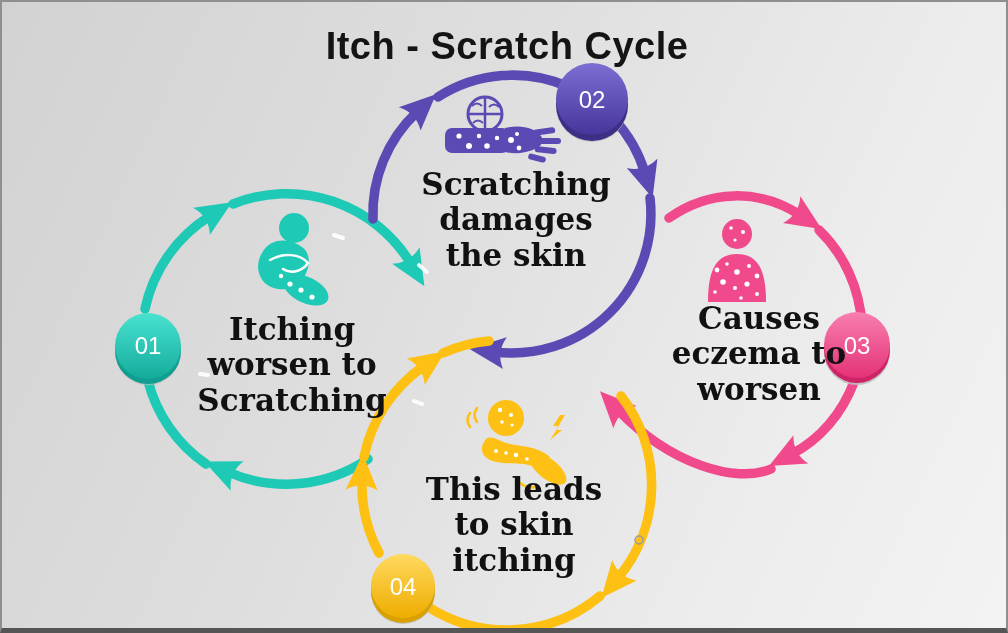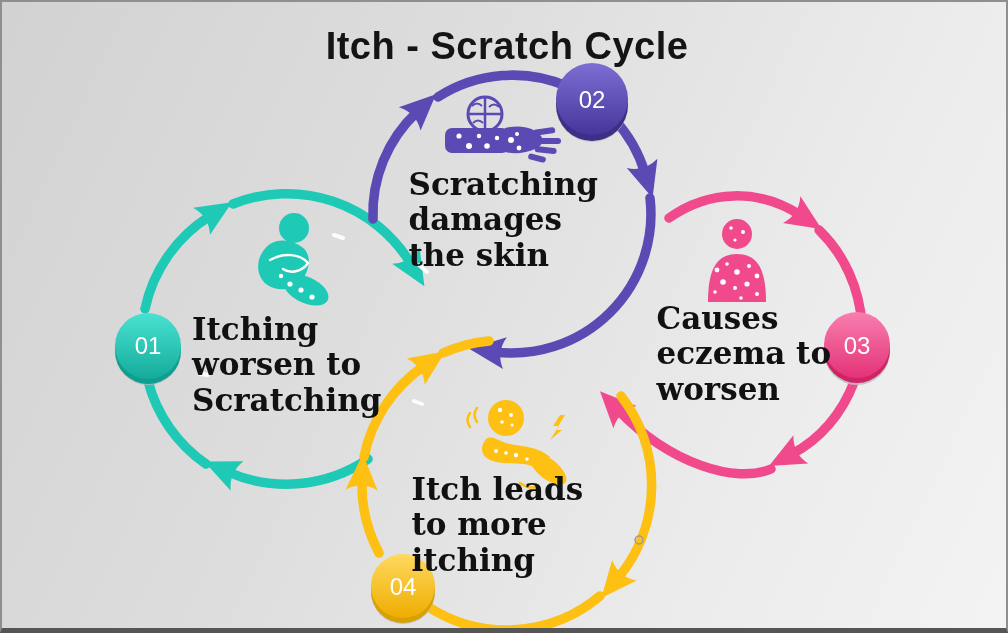--- a/index.html
+++ b/index.html
@@ -18,21 +18,21 @@
     position:absolute;left:505px;top:44px;
     transform:translate(-50%,-50%);
     font-family:"Liberation Sans",sans-serif;
     font-weight:bold;font-size:38px;letter-spacing:.5px;
     color:#141414;white-space:nowrap;text-align:center;
   }
   .label{
     position:absolute;transform:translate(-50%,-50%);
     font-family:"DejaVu Serif","Liberation Serif",serif;
     font-weight:bold;font-size:31px;line-height:1.14;
-    color:#111;
+    color:#111;text-align:center;
   }
   .label.l1{left:290px;top:363px;width:200px;}
   .label.l2{left:514px;top:218px;width:215px;}
   .label.l3{left:757px;top:352px;width:205px;}
   .label.l4{left:512px;top:523px;width:205px;}
   .badge-num{
     font-family:"Liberation Sans",sans-serif;
     font-size:24px;fill:#ffffff;
   }
 </style>
@@ -215,15 +215,15 @@
       <circle cx="401" cy="589" r="32" fill="#d9a100"></circle>
       <circle cx="401" cy="584" r="32" fill="url(#gradYellow)"></circle>
       <text class="badge-num" x="401" y="585" text-anchor="middle" dy="0.35em">04</text>
     </g>
   </svg>
 
   <div class="title">Itch - Scratch Cycle</div>
   <div class="label l1">Itching worsen to Scratching</div>
   <div class="label l2">Scratching damages the skin</div>
   <div class="label l3">Causes eczema to worsen</div>
-  <div class="label l4">Itch leads to more itching</div>
+  <div class="label l4">This leads to skin itching</div>
 
 </div>
 
 </body></html>

